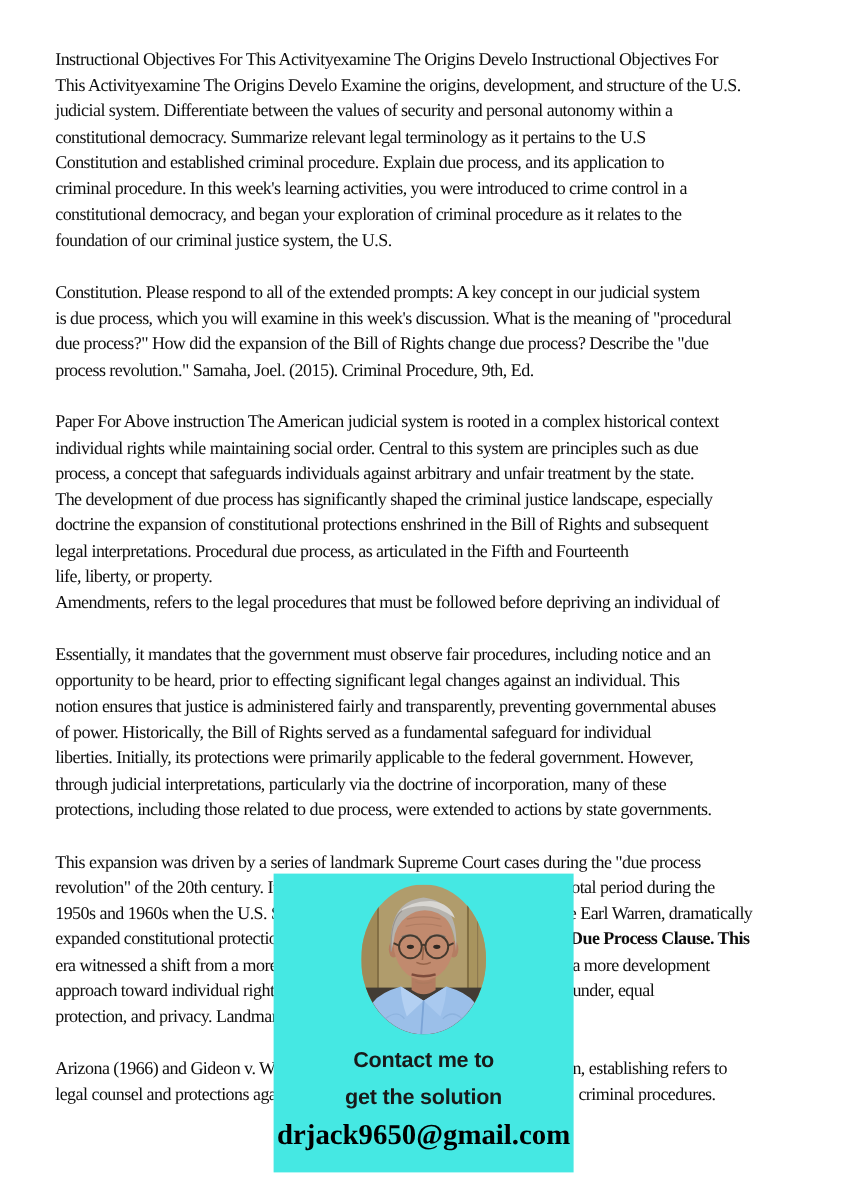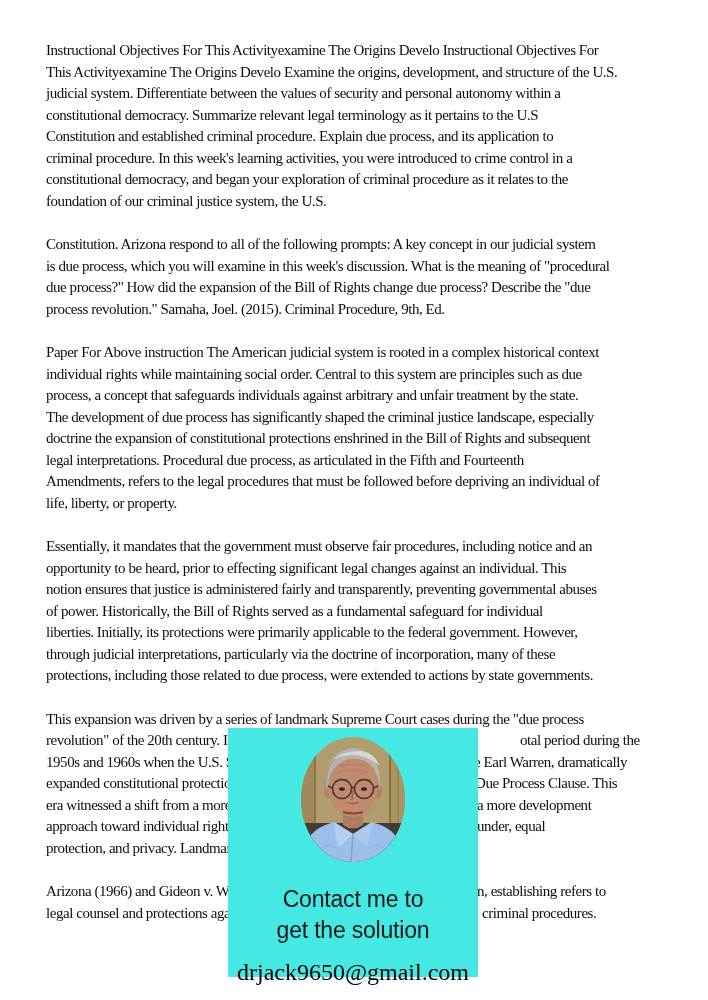--- a/index.html
+++ b/index.html
@@ -17,71 +17,71 @@
   
   .ad{
     position:absolute;left:228px;top:728px;width:250px;height:249px;
     text-align:center;font-family:"Liberation Sans", sans-serif;
   }
   .oval{
     width:104px;height:125px;margin:9px auto 0;border-radius:50%;
     overflow:hidden;display:block;line-height:0;
   }
   .headline{
-    margin-top:22px;font-weight:normal;font-size:23px;line-height:31px;letter-spacing:-0.2px;
+    margin-top:6px;font-weight:bold;font-size:18px;line-height:31px;letter-spacing:-0.2px;
   }
   .headline span{display:block;}
   .email{
-    font-family:"Liberation Serif", serif;font-weight:normal;font-size:24px;line-height:30px;margin-top:11px;
+    font-family:"Liberation Serif", serif;font-weight:bold;font-size:24px;line-height:30px;margin-top:1px;
   }
 </style>
 </head>
 <body>
 
 <div class="doc" style="color: rgb(13, 13, 13);">
   <div class="para">
       <div class="tl"><span class="frag-left">Instructional Objectives For This Activityexamine The Origins Develo Instructional Objectives For</span></div>
       <div class="tl"><span class="frag-left">This Activityexamine The Origins Develo Examine the origins, development, and structure of the U.S.</span></div>
       <div class="tl"><span class="frag-left">judicial system. Differentiate between the values of security and personal autonomy within a</span></div>
       <div class="tl"><span class="frag-left">constitutional democracy. Summarize relevant legal terminology as it pertains to the U.S</span></div>
       <div class="tl"><span class="frag-left">Constitution and established criminal procedure. Explain due process, and its application to</span></div>
       <div class="tl"><span class="frag-left">criminal procedure. In this week's learning activities, you were introduced to crime control in a</span></div>
       <div class="tl"><span class="frag-left">constitutional democracy, and began your exploration of criminal procedure as it relates to the</span></div>
       <div class="tl"><span class="frag-left">foundation of our criminal justice system, the U.S.</span></div>
     </div>
   <div class="para">
-      <div class="tl"><span class="frag-left">Constitution. Arizona respond to all of the following prompts: A key concept in our judicial system</span></div>
+      <div class="tl"><span class="frag-left">Constitution. Please respond to all of the extended prompts: A key concept in our judicial system</span></div>
       <div class="tl"><span class="frag-left">is due process, which you will examine in this week's discussion. What is the meaning of "procedural</span></div>
       <div class="tl"><span class="frag-left">due process?" How did the expansion of the Bill of Rights change due process? Describe the "due</span></div>
       <div class="tl"><span class="frag-left">process revolution." Samaha, Joel. (2015). Criminal Procedure, 9th, Ed.</span></div>
     </div>
   <div class="para">
       <div class="tl"><span class="frag-left">Paper For Above instruction The American judicial system is rooted in a complex historical context</span></div>
       <div class="tl"><span class="frag-left">individual rights while maintaining social order. Central to this system are principles such as due</span></div>
       <div class="tl"><span class="frag-left">process, a concept that safeguards individuals against arbitrary and unfair treatment by the state.</span></div>
       <div class="tl"><span class="frag-left">The development of due process has significantly shaped the criminal justice landscape, especially</span></div>
       <div class="tl"><span class="frag-left">doctrine the expansion of constitutional protections enshrined in the Bill of Rights and subsequent</span></div>
       <div class="tl"><span class="frag-left">legal interpretations. Procedural due process, as articulated in the Fifth and Fourteenth</span></div>
+      <div class="tl"><span class="frag-left">life, liberty, or property.</span></div>
       <div class="tl"><span class="frag-left">Amendments, refers to the legal procedures that must be followed before depriving an individual of</span></div>
-      <div class="tl"><span class="frag-left">life, liberty, or property.</span></div>
     </div>
   <div class="para">
       <div class="tl"><span class="frag-left">Essentially, it mandates that the government must observe fair procedures, including notice and an</span></div>
       <div class="tl"><span class="frag-left">opportunity to be heard, prior to effecting significant legal changes against an individual. This</span></div>
       <div class="tl"><span class="frag-left">notion ensures that justice is administered fairly and transparently, preventing governmental abuses</span></div>
       <div class="tl"><span class="frag-left">of power. Historically, the Bill of Rights served as a fundamental safeguard for individual</span></div>
       <div class="tl"><span class="frag-left">liberties. Initially, its protections were primarily applicable to the federal government. However,</span></div>
       <div class="tl"><span class="frag-left">through judicial interpretations, particularly via the doctrine of incorporation, many of these</span></div>
       <div class="tl"><span class="frag-left">protections, including those related to due process, were extended to actions by state governments.</span></div>
     </div>
   <div class="para">
       <div class="tl"><span class="frag-left">This expansion was driven by a series of landmark Supreme Court cases during the "due process</span></div>
-      <div class="tl"><span class="frag-left">revolution" of the 20th century. It was a piv</span><span class="frag-right" style="left: 430px; margin-left: 44px;">otal period during the</span></div>
+      <div class="tl"><span class="frag-left">revolution" of the 20th century. It was a piv</span><span class="frag-right" style="left: 430px;">otal period during the</span></div>
       <div class="tl"><span class="frag-left">1950s and 1960s when the U.S. Supreme Court, under Chief Justic</span><span class="frag-right" style="left: 428px;">e Earl Warren, dramatically</span></div>
-      <div class="tl"><span class="frag-left">expanded constitutional protections through the </span><span class="frag-right" style="left: 429px;">Due Process Clause. This</span></div>
+      <div class="tl"><span class="frag-left">expanded constitutional protections through the </span><span class="frag-right" style="left: 429px; font-weight: bold;">Due Process Clause. This</span></div>
       <div class="tl"><span class="frag-left">era witnessed a shift from a more restrained approach toward </span><span class="frag-right" style="left: 431px;">a more development</span></div>
       <div class="tl"><span class="frag-left">approach toward individual rights, emphasizing fairness in pro</span><span class="frag-right" style="left: 431px;">under, equal</span></div>
       <div class="tl"><span class="frag-left">protection, and privacy. Landmark cases such as Miranda v.</span></div>
     </div>
   <div class="para">
       <div class="tl"><span class="frag-left">Arizona (1966) and Gideon v. Wainwright (1963) exemplify this expansio</span><span class="frag-right" style="left: 431px;">n, establishing refers to</span></div>
       <div class="tl"><span class="frag-left">legal counsel and protections against self-incrimination in </span><span class="frag-right" style="left: 436px;">criminal procedures.</span></div>
     </div>
 </div>
 

